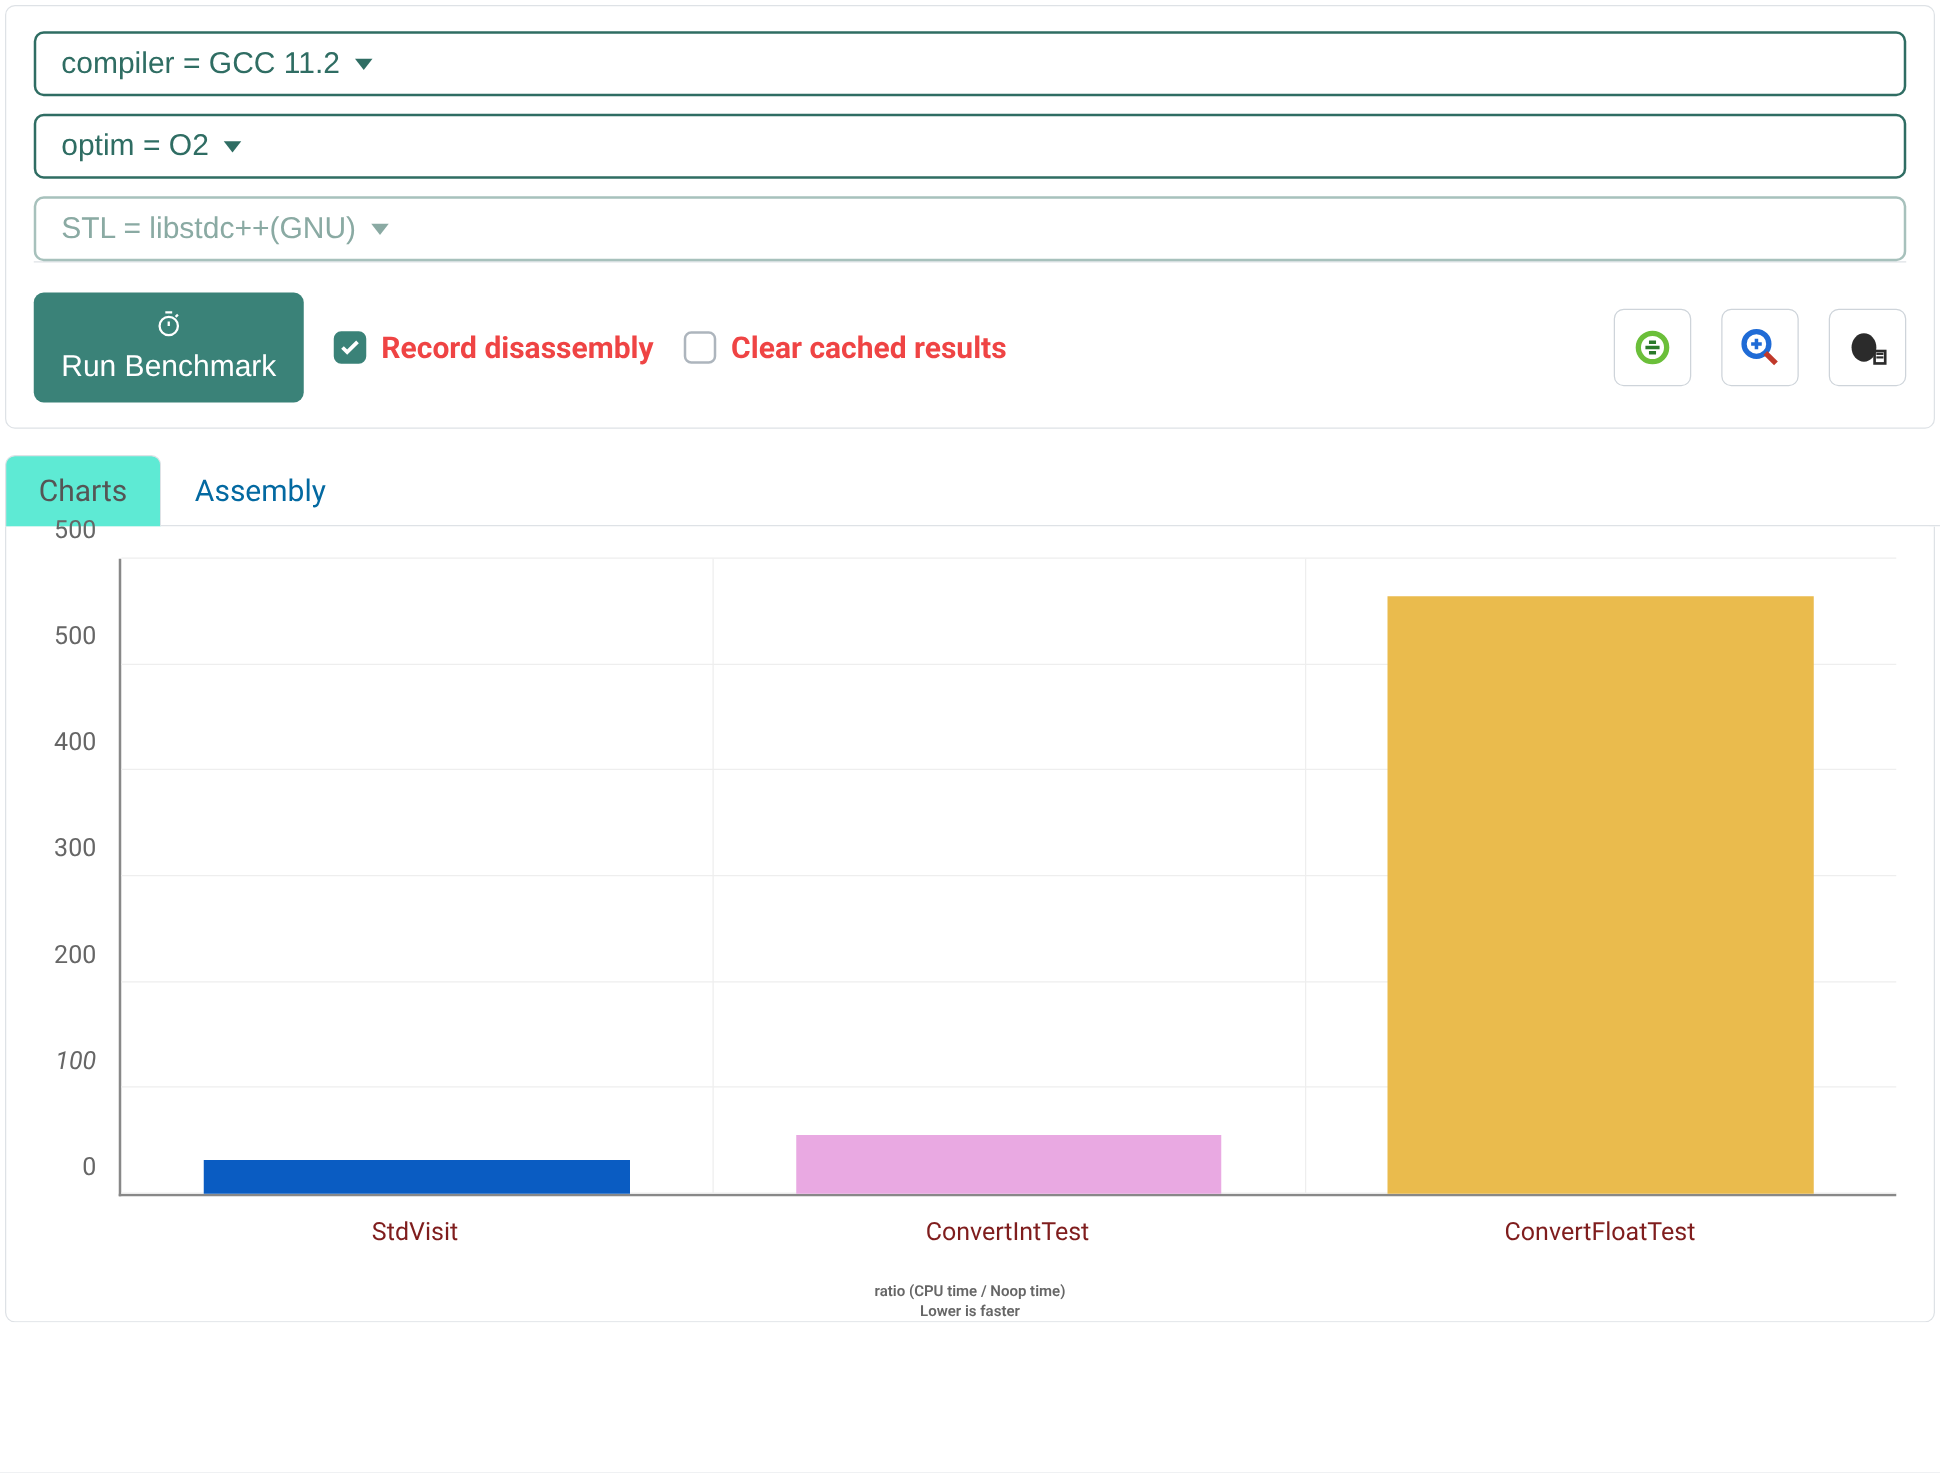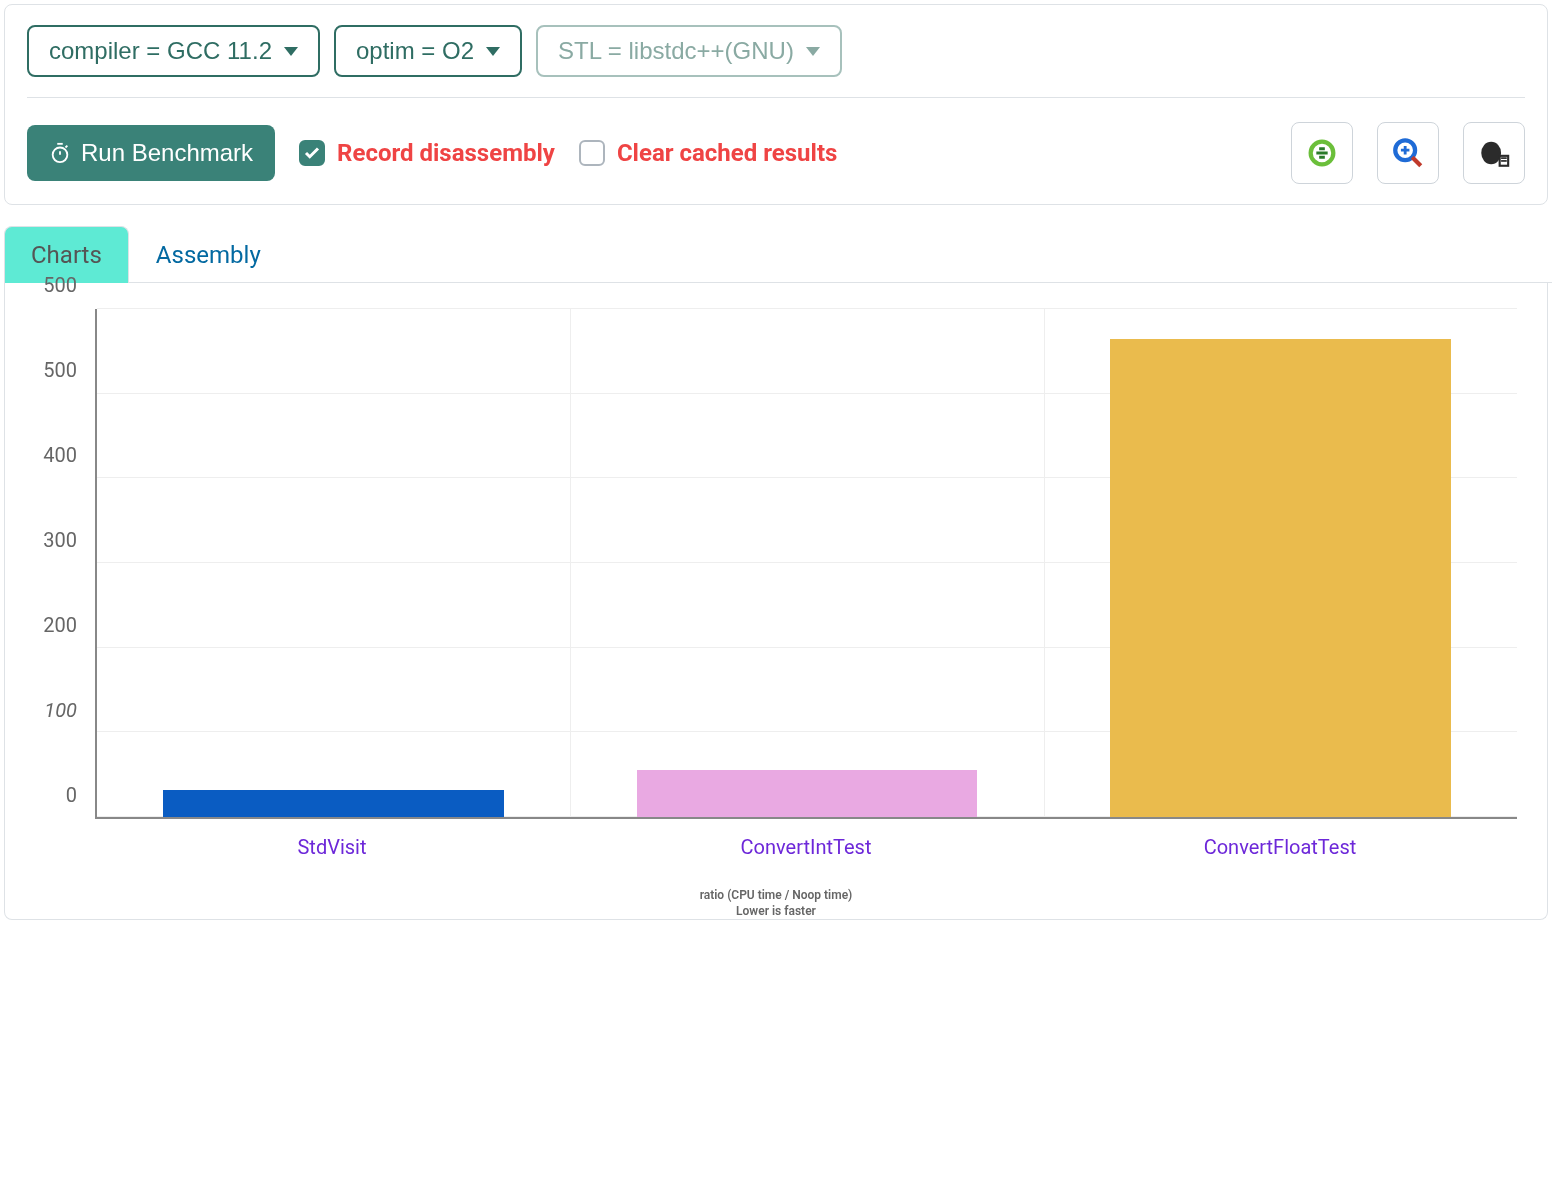--- a/index.html
+++ b/index.html
@@ -12,23 +12,23 @@
   .panel {
     border: 1px solid #dee2e6;
     border-radius: 8px;
     padding: 20px 22px;
     margin: 4px 4px 0 4px;
   }
   .dropdown-row {
     display: flex;
     gap: 14px;
     flex-wrap: wrap;
-    padding-bottom: 20px;
     border-bottom: 1px solid #dee2e6;
     margin-bottom: 24px;
+    flex-direction: column;
   }
   .dropdown-btn {
     border: 2px solid #2f6d63;
     background: #fff;
     color: #2f6d63;
     font-size: 24px;
     font-weight: 500;
     padding: 10px 20px;
     border-radius: 8px;
     cursor: pointer;
@@ -58,20 +58,21 @@
     color: #fff;
     border: none;
     font-size: 24px;
     font-weight: 500;
     padding: 14px 22px;
     border-radius: 8px;
     cursor: pointer;
     display: inline-flex;
     align-items: center;
     gap: 10px;
+    flex-direction: column;
   }
   .checkwrap {
     display: inline-flex;
     align-items: center;
     gap: 12px;
     font-size: 24px;
     color: #ef4444;
     font-weight: bold;
   }
   .cb {
@@ -165,21 +166,21 @@
   .x-labels {
     position: absolute;
     left: 70px; right: 10px;
     bottom: 40px;
     display: flex;
   }
   .x-label {
     flex: 1;
     text-align: center;
     font-size: 20px;
-    color: #6d28d9;
+    color: #7f1d1d;
   }
   .chart-caption {
     position: absolute;
     left: 0; right: 0; bottom: -20px;
     text-align: center;
     font-size: 12px;
     color: #666;
     font-weight: 600;
     line-height: 1.35;
   }

